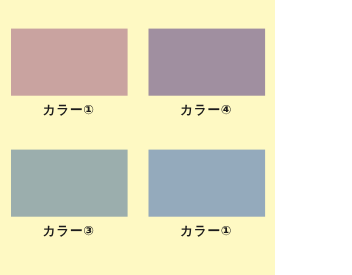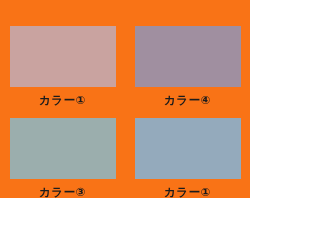--- a/index.html
+++ b/index.html
@@ -10,26 +10,26 @@
   body {
     width: 250px;
     height: 250px;
     background: #ffffff;
     font-family: "Liberation Sans", "DejaVu Sans", sans-serif;
     overflow: hidden;
   }
 
   #color-chart {
     width: 250px;
-    height: 198px;
+    height: 250px;
     box-sizing: border-box;
     display: grid;
     grid-template-columns: 1fr 1fr;
     grid-template-rows: 1fr 1fr;
-    background: #f97316;
+    background: #fef9c3;
   }
 
   .swatch-cell {
     display: flex;
     flex-direction: column;
     align-items: center;
     justify-content: flex-start;
     box-sizing: border-box;
   }
 

